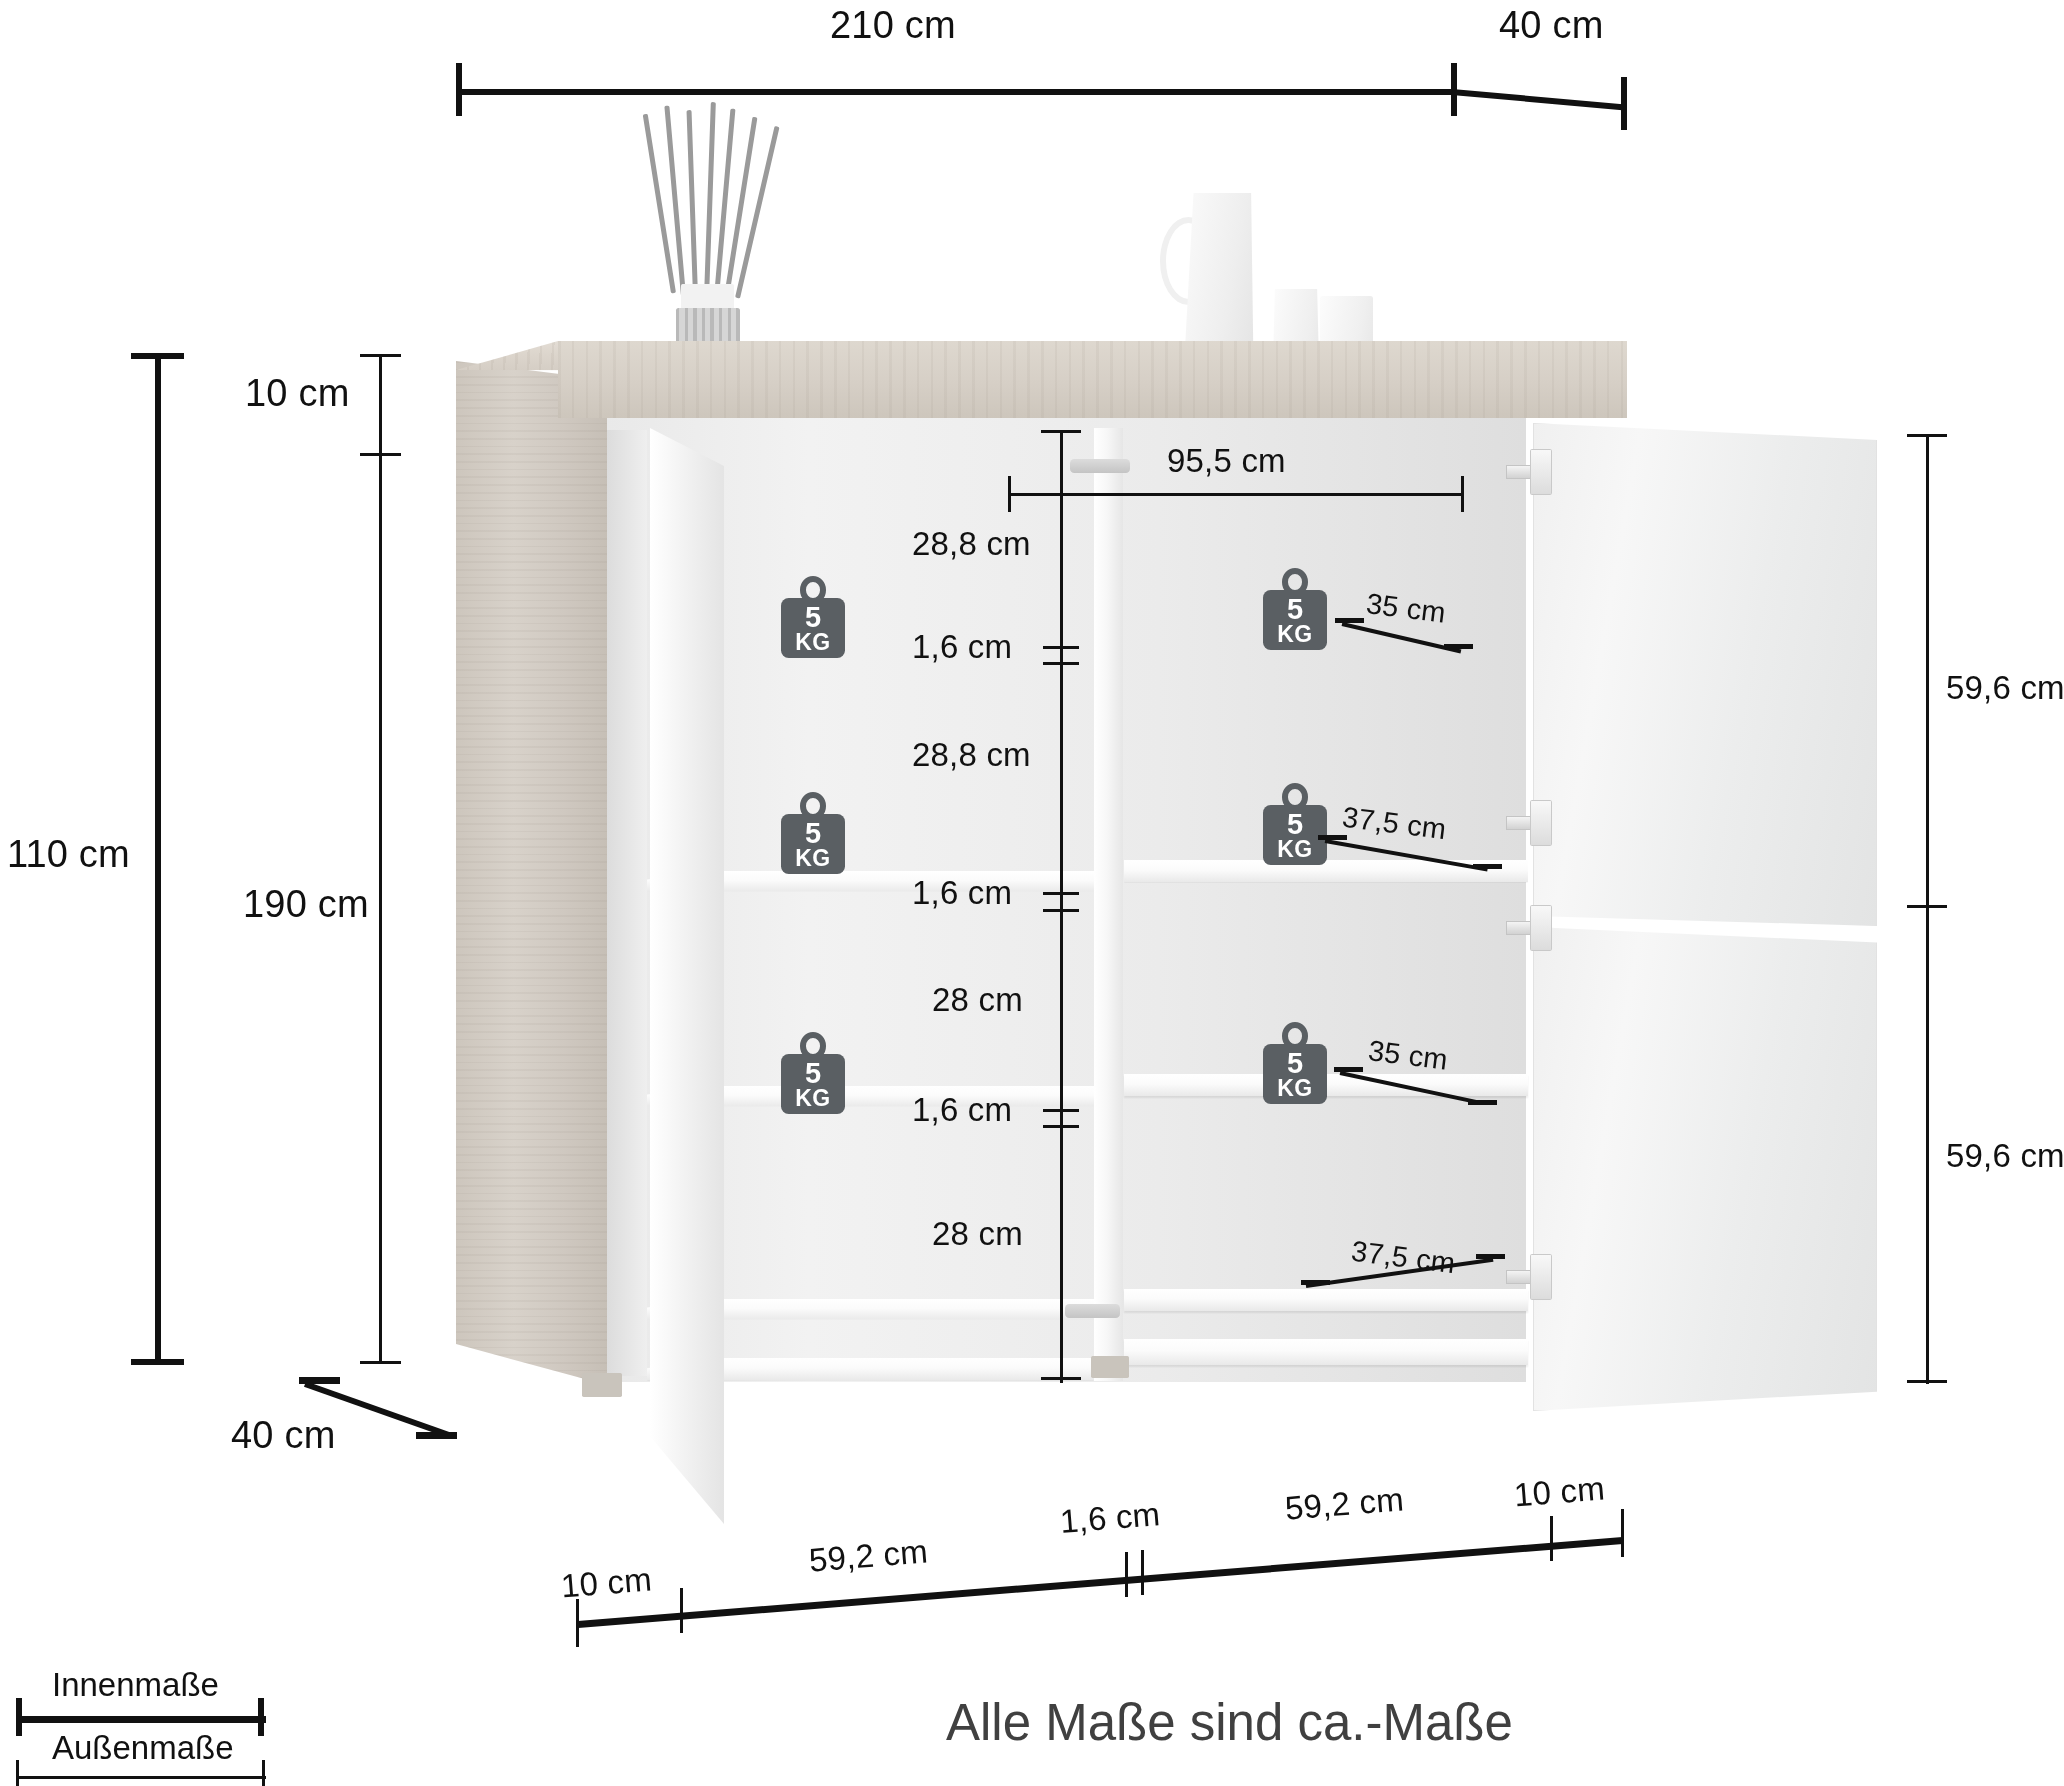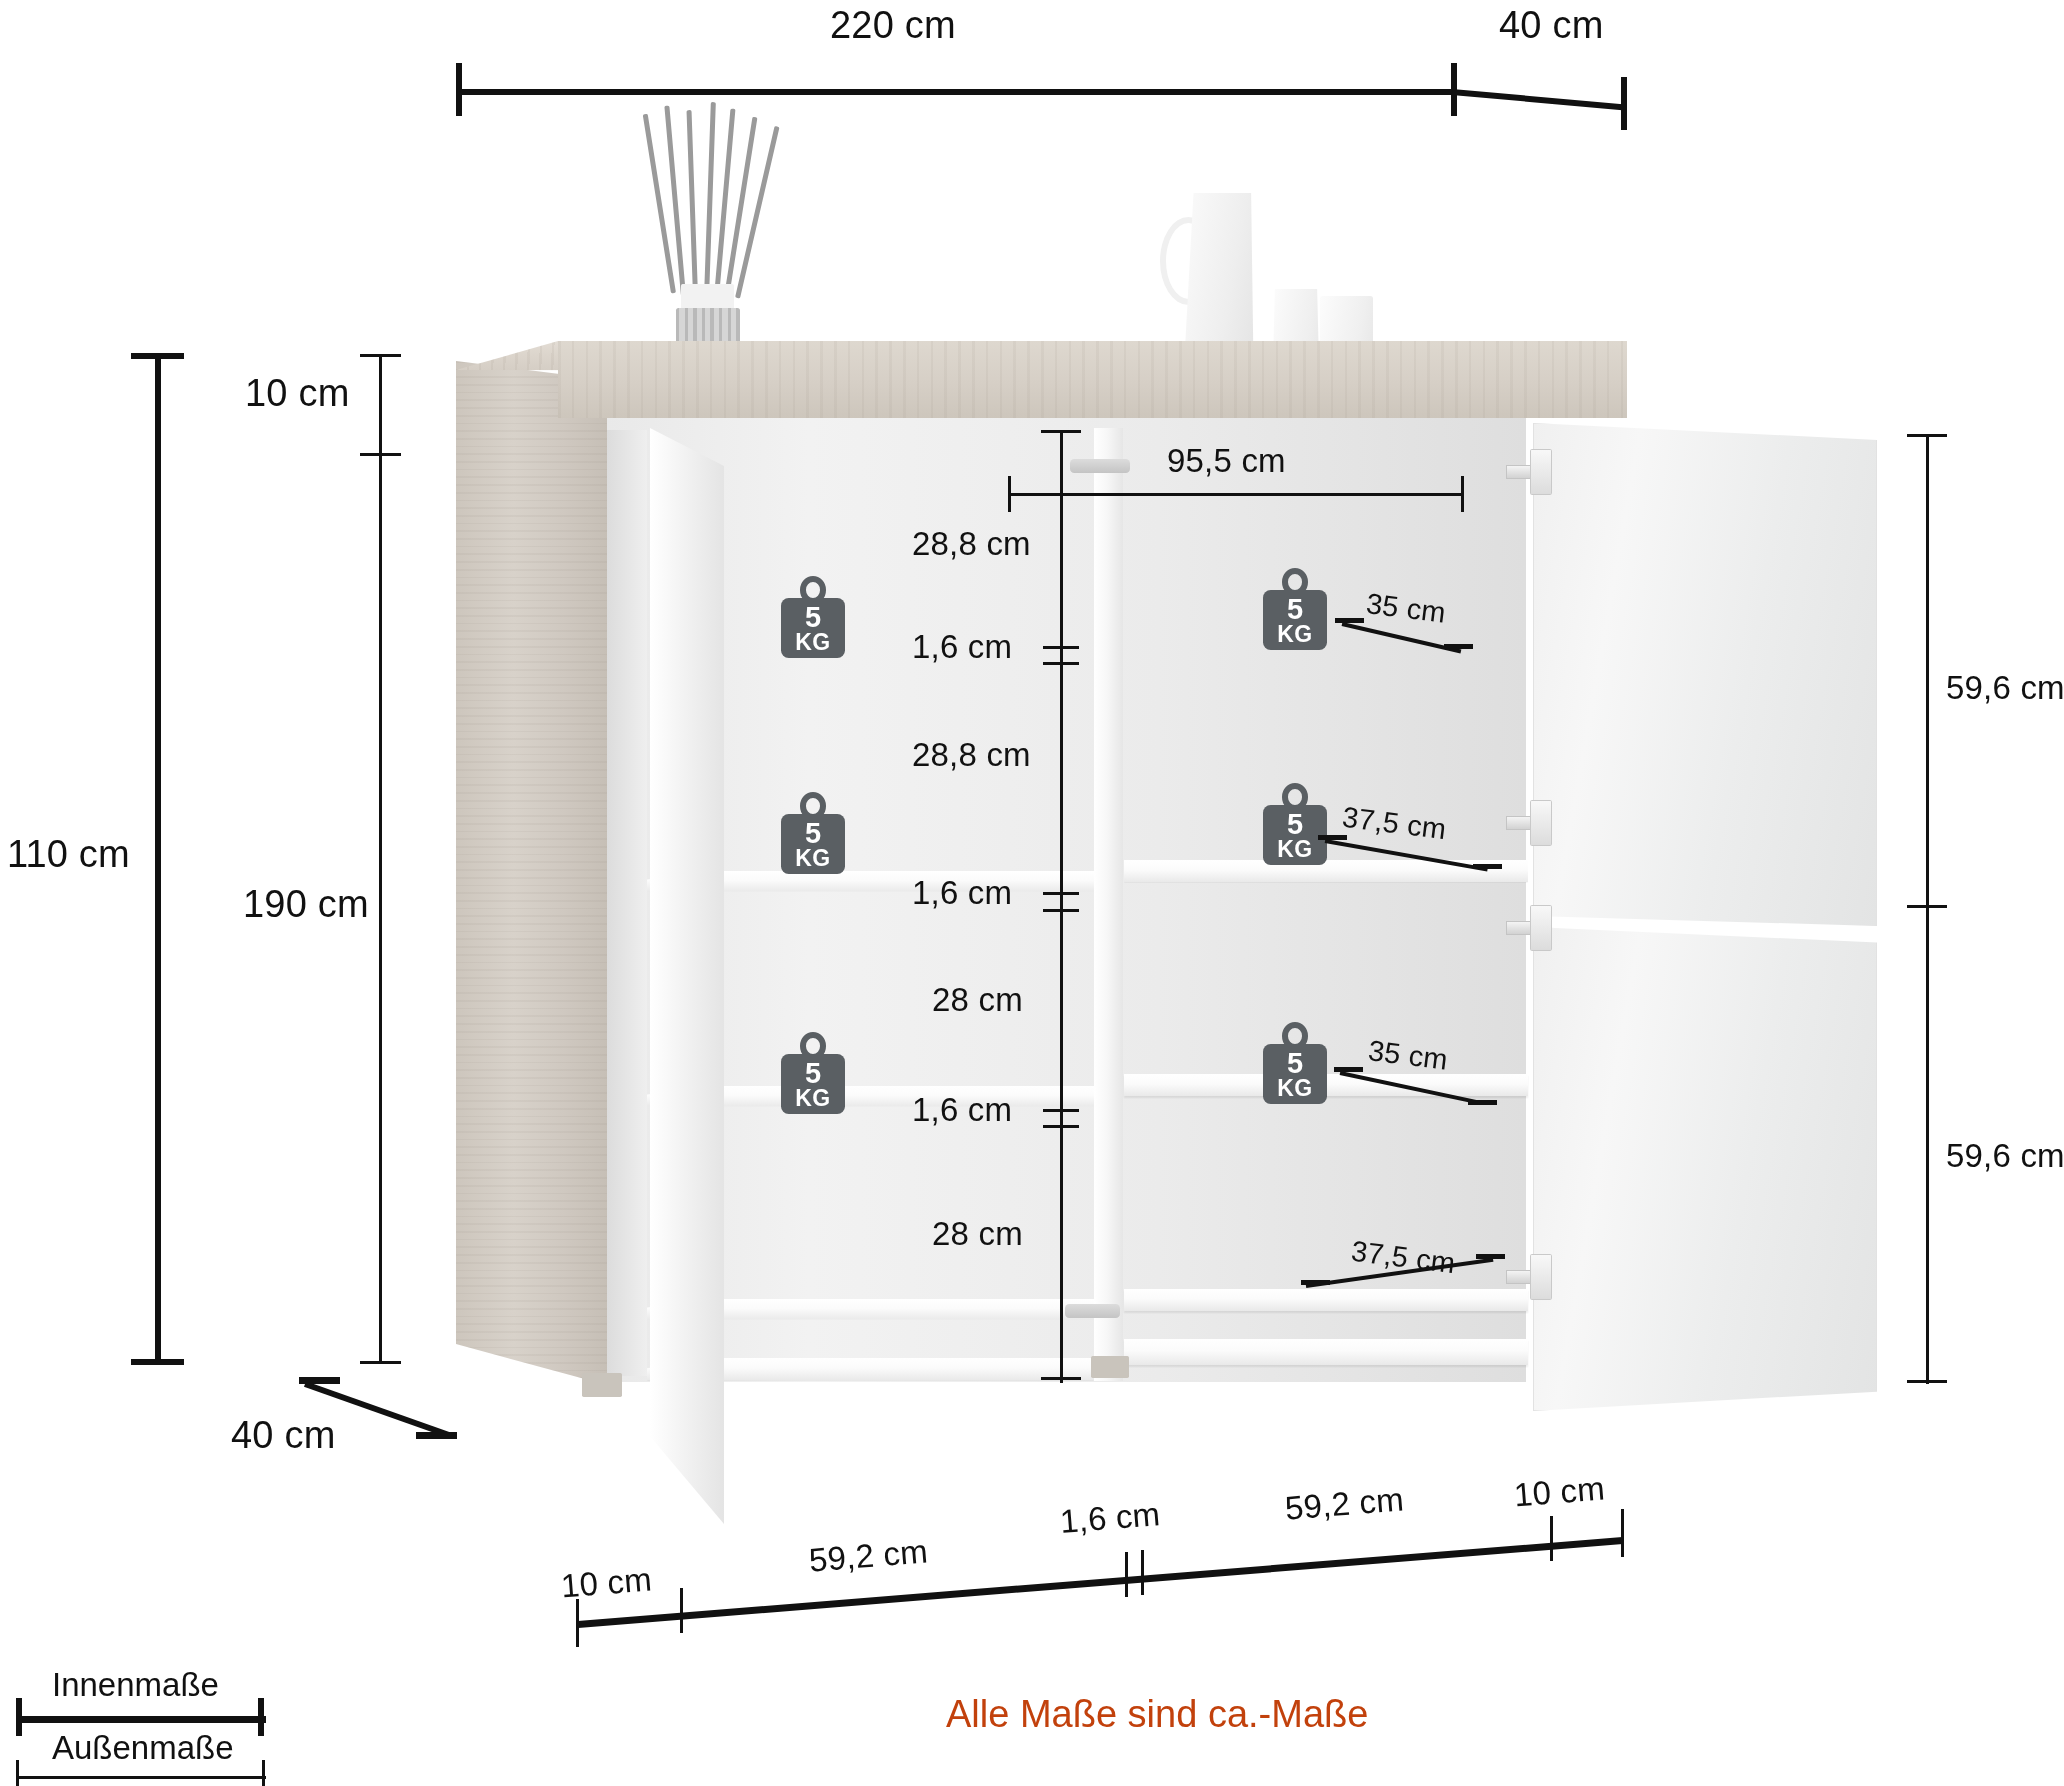--- a/index.html
+++ b/index.html
@@ -125,21 +125,21 @@
   .candle{position:absolute;background:linear-gradient(180deg,#d3d3d3,#bfbfbf);border-radius:2.6px;}
   .candle-label{position:absolute;background:#f4f4f4;}
   .book{position:absolute;border-radius:1.7px;}
   .tray{position:absolute;background:linear-gradient(180deg,#b6b6b6,#a3a3a3);border-radius:1.7px;}
   .pitcher{position:absolute;background:linear-gradient(100deg,#fbfbfb,#eeeeee 60%,#e2e2e2);}
   .pitcher-handle{position:absolute;border:6px solid #f0f0f0;border-radius:50%;background:transparent;}
   .cup{position:absolute;background:linear-gradient(100deg,#fcfcfc,#efefef 65%,#e4e4e4);border-radius:2.6px;}
 
   
   .legend-text{position:absolute;font-size:33px;color:#111;white-space:nowrap;}
-  .footer-text{position:absolute;font-size:38px;color:#c2410c;white-space:nowrap;}
+  .footer-text{position:absolute;font-size:51px;color:#404040;white-space:nowrap;}
 </style>
 </head>
 <body>
 
 <div class="stage">
 
   <div id="cabinet">
 
     <div>
 
@@ -276,21 +276,21 @@
     <div class="kg" style="left:1263px;top:1022px;">
       <div class="ring"></div>
       <div class="body">
         <span class="num">5</span>
         <span class="unit">KG</span>
       </div>
     </div>
   </div>
 
   <div>
-    <div class="dimlabel big" style="left:830px;top:4.3px;">220 cm</div>
+    <div class="dimlabel big" style="left:830px;top:4.3px;">210 cm</div>
     <div class="hline" style="left:456px;top:89px;width:998px;"></div>
     <div class="tick-v" style="left:456px;top:63px;height:53px;"></div>
     <div class="tick-v" style="left:1451px;top:63px;height:53px;"></div>
   </div>
   <div>
     <div class="dimlabel big" style="left:1499px;top:4.3px;">40 cm</div>
     <div class="diag" style="left:1452px;top:89px;width:174px;transform:rotate(5.1deg);"></div>
     <div class="tick-v" style="left:1621px;top:77px;height:53px;"></div>
   </div>
 

